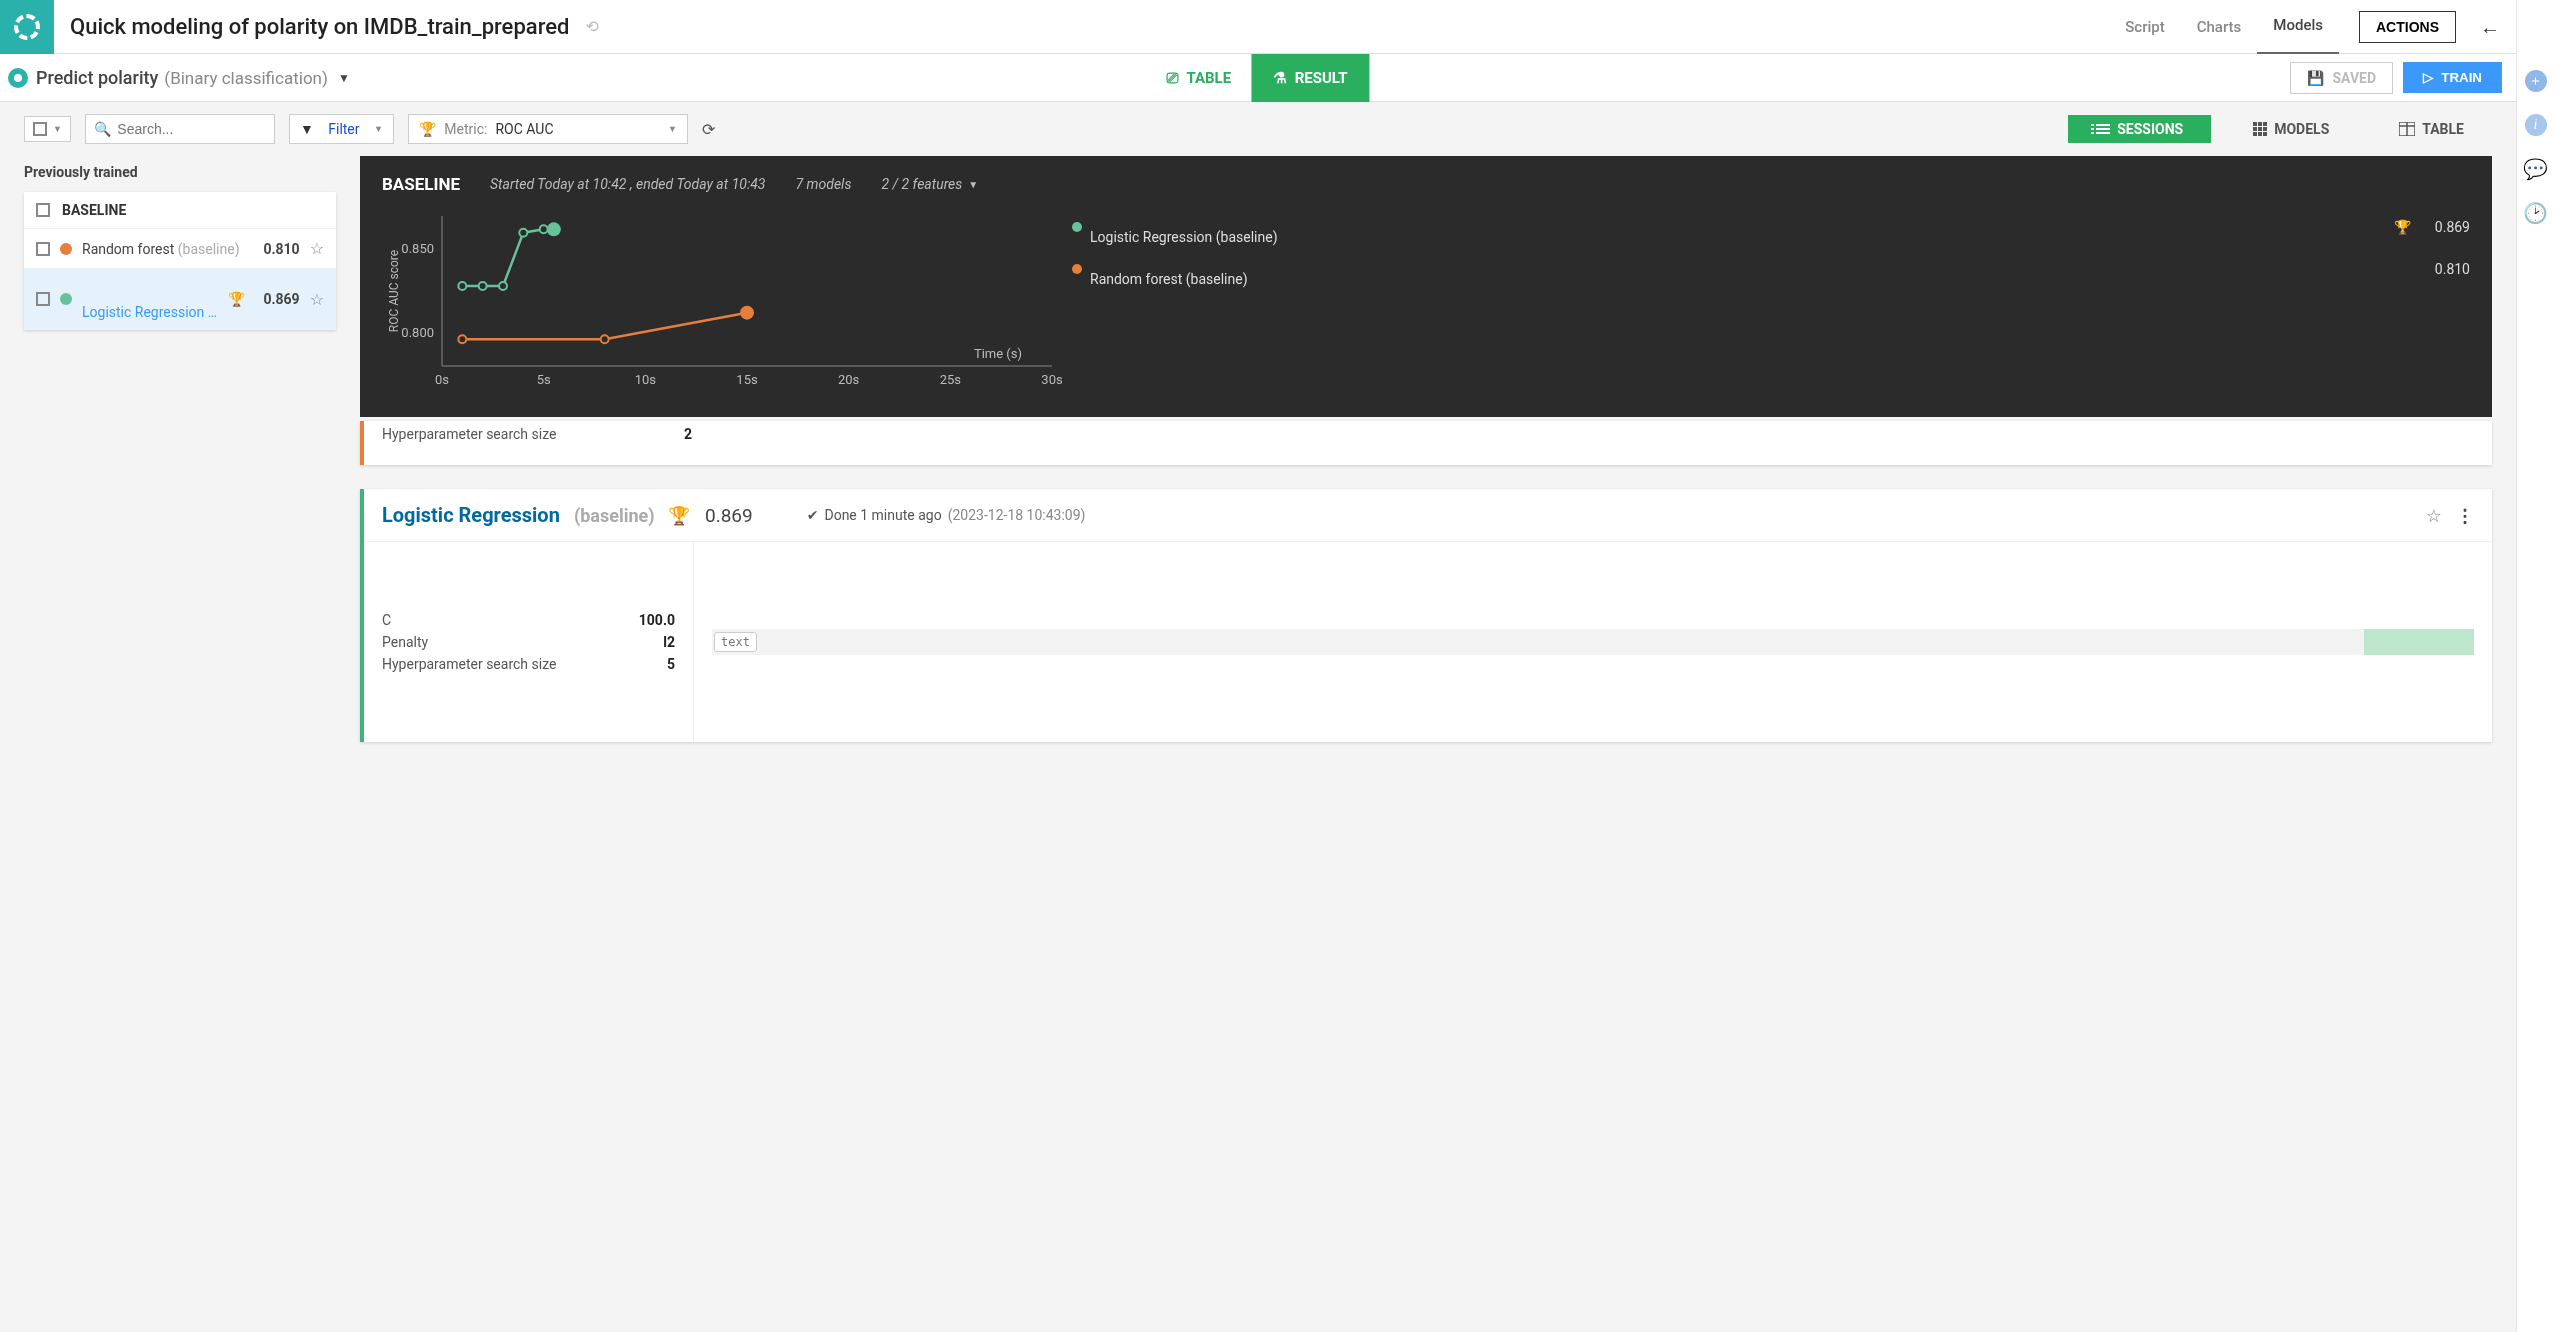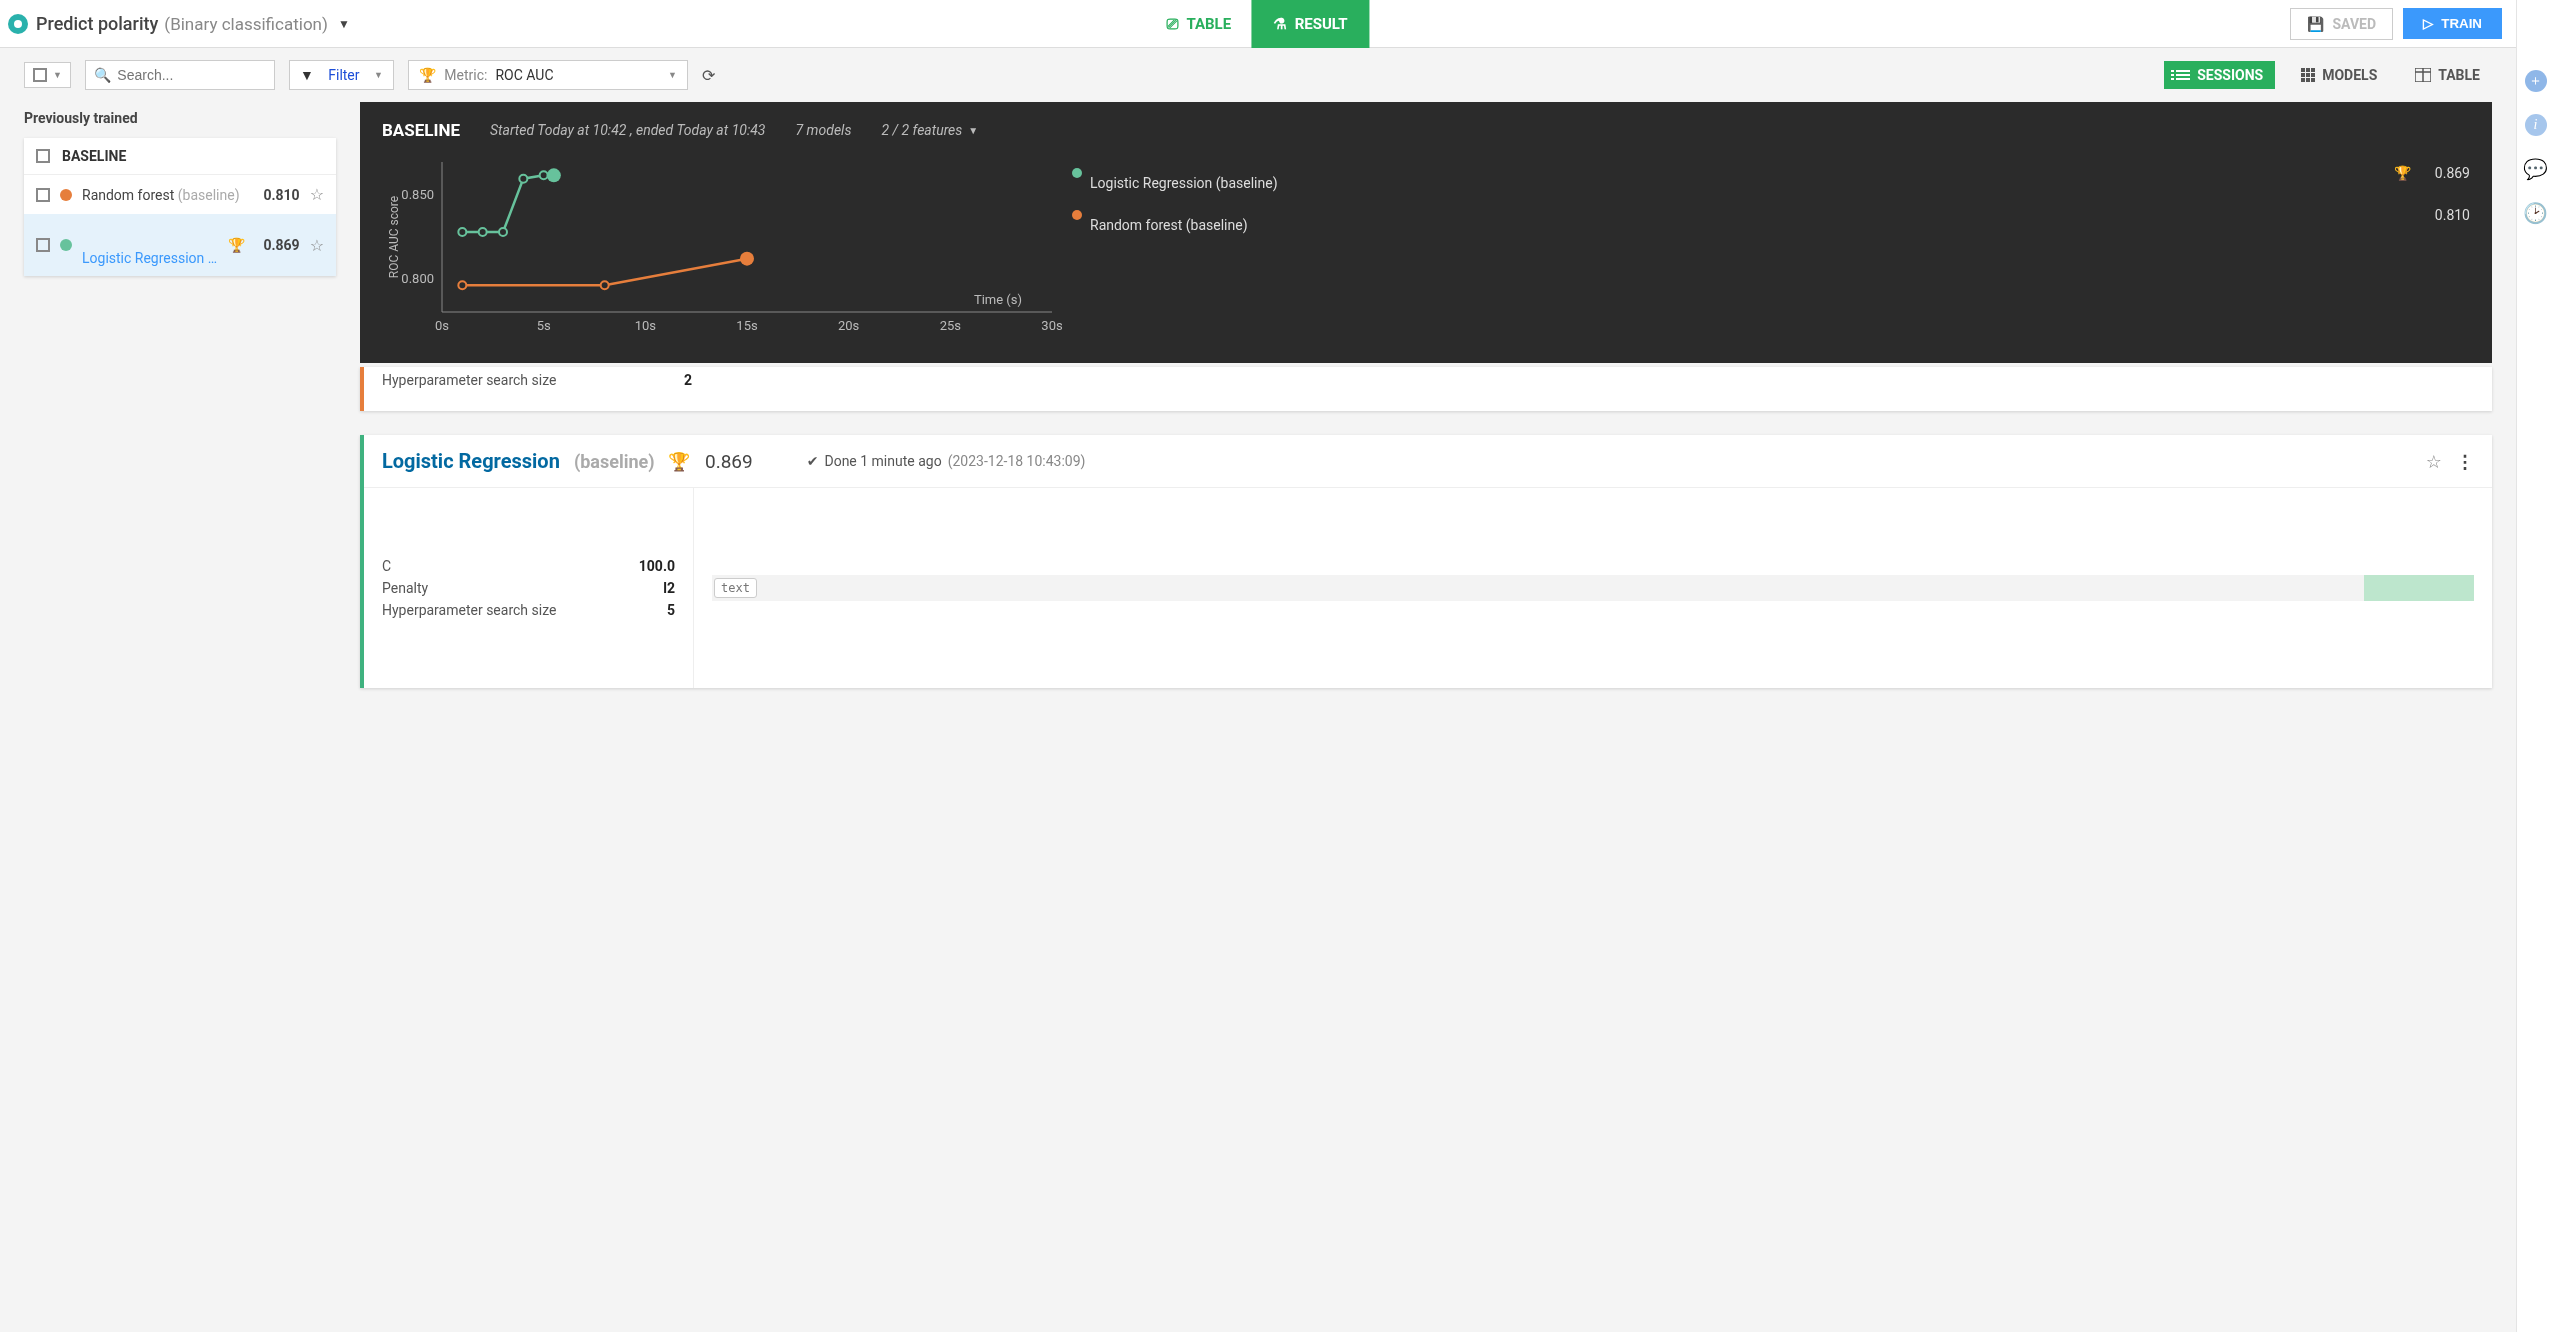--- a/index.html
+++ b/index.html
@@ -40,21 +40,21 @@
 .caret-tiny { font-size:9px; color:#888;}
 .search-box { border:1px solid #ccc; background:#fff; display:flex; align-items:center; padding:0 8px; width:190px; height:30px;}
 .search-box input { border:none; outline:none; font-size:14px; margin-left:6px; width:100%;}
 .filter-box { border:1px solid #ccc; background:#fff; display:flex; align-items:center; padding:0 10px; height:30px; gap:10px; width:105px; justify-content:space-between;}
 .metric-box { border:1px solid #ccc; background:#fff; display:flex; align-items:center; padding:0 10px; height:30px; gap:8px; width:280px;}
 .metric-label { color:#888;}
 .metric-value { color:#333;}
 .metric-spacer{flex:1;}
 .refresh-icon { color:#555; font-size:16px; cursor:pointer;}
 .toolbar-spacer { flex:1;}
-.view-btn { display:flex; align-items:center; gap:7px; padding:6px 12px; font-weight:700; font-size:14px; color:#555; cursor:pointer;}
+.view-btn { display:flex; align-items:center; gap:7px; padding:6px 28px; font-weight:700; font-size:14px; color:#555; cursor:pointer;}
 .view-btn.active { background:#29af5d; color:#fff;}
 .grid-icon { display:grid; grid-template-columns:repeat(3,4px); grid-template-rows:repeat(3,4px); gap:1px;}
 .grid-icon span{background:currentColor;}
 .list-icon { display:flex; flex-direction:column; gap:2px;}
 .list-icon span{width:14px;height:2px;background:currentColor; position:relative;}
 .list-icon span::before{content:'';width:3px;height:2px;background:currentColor;position:absolute;left:-5px;}
 .table-icon-svg { width:16px; height:14px; }
 
 
 .main { display:flex; flex:1; background:#f4f4f4; overflow:auto; }
@@ -137,20 +137,33 @@
 
 .body-wrap { margin-right:38px; display:flex; flex-direction:column; flex:1;}
 
 </style>
 </head>
 <body>
 
 <div class="app">
 <div class="body-wrap">
 
+<div class="top-header">
+  <div class="logo">
+          <div class="logo-circle"></div>
+        </div>
+  <div class="page-title">Quick modeling of polarity on IMDB_train_prepared</div>
+  <span class="refresh-small-icon">⟲</span>
+  <div class="top-spacer"></div>
+  <div class="tab-link">Script</div>
+  <div class="tab-link">Charts</div>
+  <div class="tab-link active">Models</div>
+  <button class="actions-btn">ACTIONS</button>
+  <span class="collapse-arrow">←</span>
+</div>
 
 <div class="sub-header" style="position:relative;">
   <div class="sub-left">
     <span class="bullseye">
             <span class="bullseye-inner"></span>
           </span>
     <span class="predict-title">Predict polarity</span>
     <span class="predict-type">(Binary classification)</span>
     <span class="caret-down">▼</span>
   </div>

